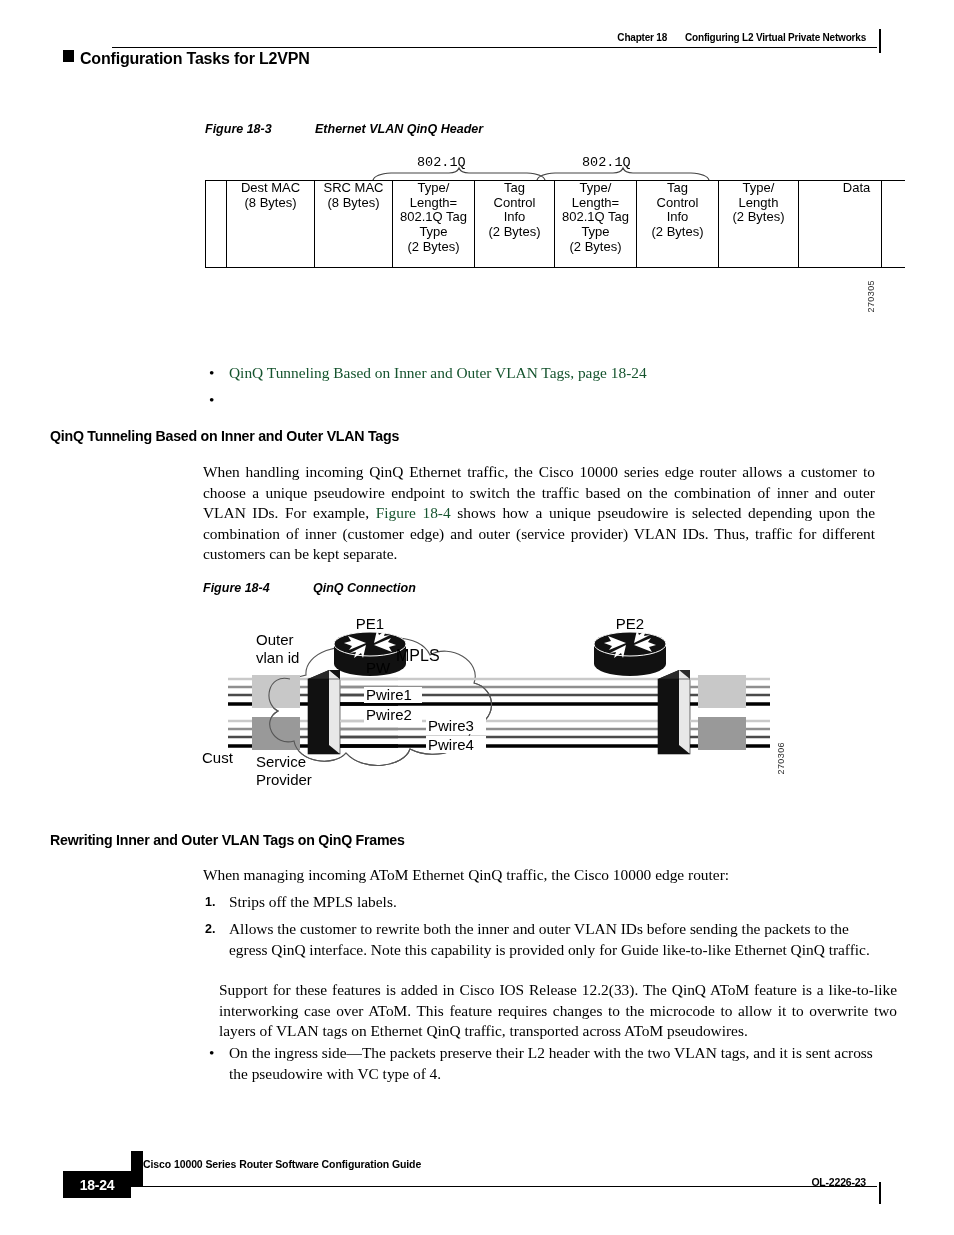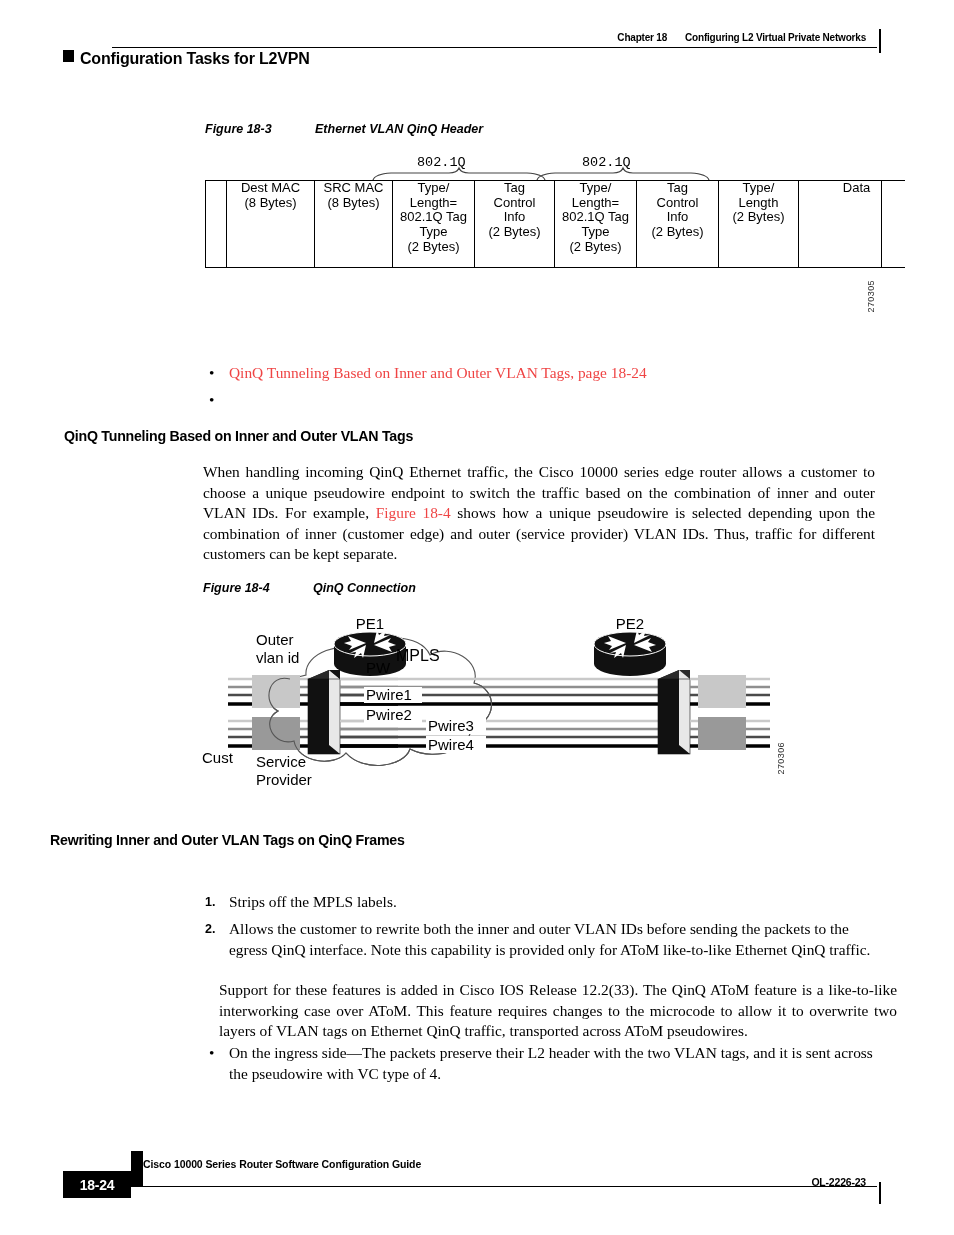--- a/index.html
+++ b/index.html
@@ -139,21 +139,21 @@
     padding-left: 6px;
     box-sizing: border-box;
   }
   .bullet-row .mk.num {
     font-family: "Liberation Sans", sans-serif;
     font-weight: bold;
     font-size: 12.5px;
     padding-left: 2px;
     padding-top: 2px;
   }
-  .link { color: #ef4444; }
+  .link { color: #14532d; }
 
   
   .f4 {
     position: absolute;
     left: 198px; top: 607px;
     width: 600px; height: 185px;
   }
 
   
   .ftr-title {
@@ -288,21 +288,21 @@
 
 
   <div class="bullet-row" style="left:203px; top:363px; width:690px;">
     <span class="mk">•</span>
     <span class="link">QinQ Tunneling Based on Inner and Outer VLAN Tags, page 18-24</span>
   </div>
   <div class="bullet-row" style="left:203px; top:390px; width:690px;">
     <span class="mk">•</span>
   </div>
 
-  <div class="h2" style="left:64px; top:428px;">QinQ Tunneling Based on Inner and Outer VLAN Tags</div>
+  <div class="h2" style="left:50px; top:428px;">QinQ Tunneling Based on Inner and Outer VLAN Tags</div>
 
   <div class="body-p" style="left:203px; top:462px; width:672px; text-align:justify;">
     <span>When handling incoming QinQ Ethernet traffic, the Cisco 10000 series edge router allows a customer to choose a unique pseudowire endpoint to switch the traffic based on the combination of inner and outer VLAN IDs. For example, </span><span class="link">Figure 18-4</span><span> shows how a unique pseudowire is selected depending upon the combination of inner (customer edge) and outer (service provider) VLAN IDs. Thus, traffic for different customers can be kept separate.</span>
   </div>
 
   <div class="figcap" style="left:203px; top:581px;">
     <span class="lbl">Figure 18-4</span><span>QinQ Connection</span>
   </div>
 
   <div class="f4">
@@ -420,29 +420,30 @@
         <text x="230" y="124">Pwire3</text>
         <rect x="228" y="129" width="60" height="17" fill="#fff"></rect>
         <text x="230" y="143">Pwire4</text>
       </g>
     </svg>
   </div>
   <div class="fig-id" style="left:776px; top:742px;">270306</div>
 
   <div class="h2" style="left:50px; top:832px;">Rewriting Inner and Outer VLAN Tags on QinQ Frames</div>
 
+  <div class="body-p" style="left:203px; top:865px; width:690px;">When managing incoming AToM Ethernet QinQ traffic, the Cisco 10000 edge router:</div>
 
   <div class="bullet-row" style="left:203px; top:892px; width:680px;">
     <span class="mk num">1.</span>
     <span>Strips off the MPLS labels.</span>
   </div>
 
   <div class="bullet-row" style="left:203px; top:919px; width:680px;">
     <span class="mk num">2.</span>
-    <span>Allows the customer to rewrite both the inner and outer VLAN IDs before sending the packets to the egress QinQ interface. Note this capability is provided only for AToM like-to-like Ethernet QinQ traffic.</span>
+    <span>Allows the customer to rewrite both the inner and outer VLAN IDs before sending the packets to the egress QinQ interface. Note this capability is provided only for Guide like-to-like Ethernet QinQ traffic.</span>
   </div>
 
   <div class="body-p" style="left:203px; top:980px; width:678px; text-align:justify;margin-left:16px;">Support for these features is added in Cisco IOS Release 12.2(33). The QinQ AToM feature is a like-to-like interworking case over AToM. This feature requires changes to the microcode to allow it to overwrite two layers of VLAN tags on Ethernet QinQ traffic, transported across AToM pseudowires.</div>
 
   <div class="bullet-row" style="left:203px; top:1043px; width:680px;">
     <span class="mk">•</span>
     <span>On the ingress side—The packets preserve their L2 header with the two VLAN tags, and it is sent across the pseudowire with VC type of 4.</span>
   </div>
 
   <div class="ftr-sq"></div>

